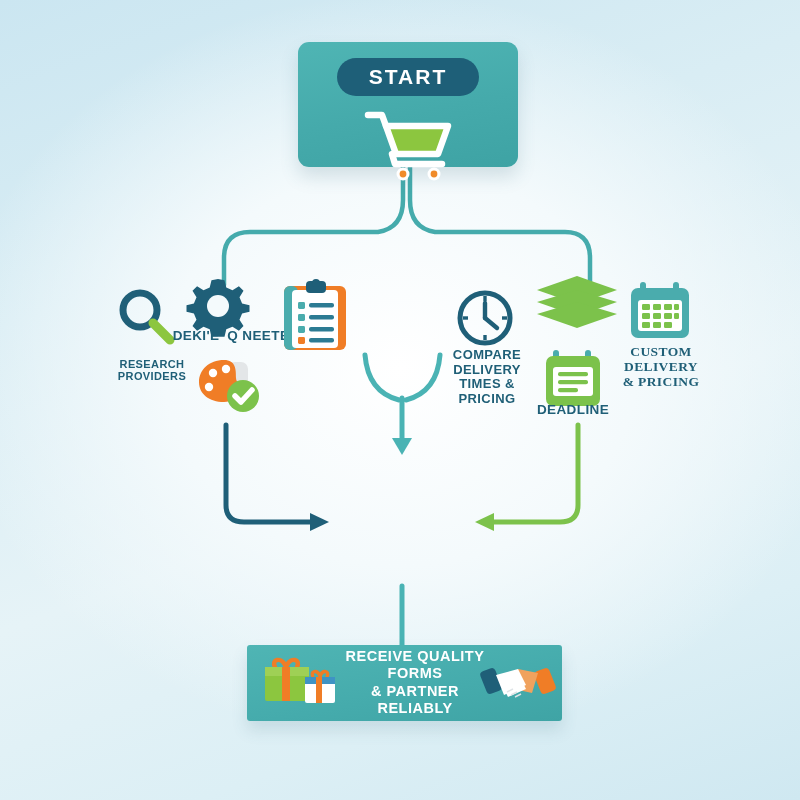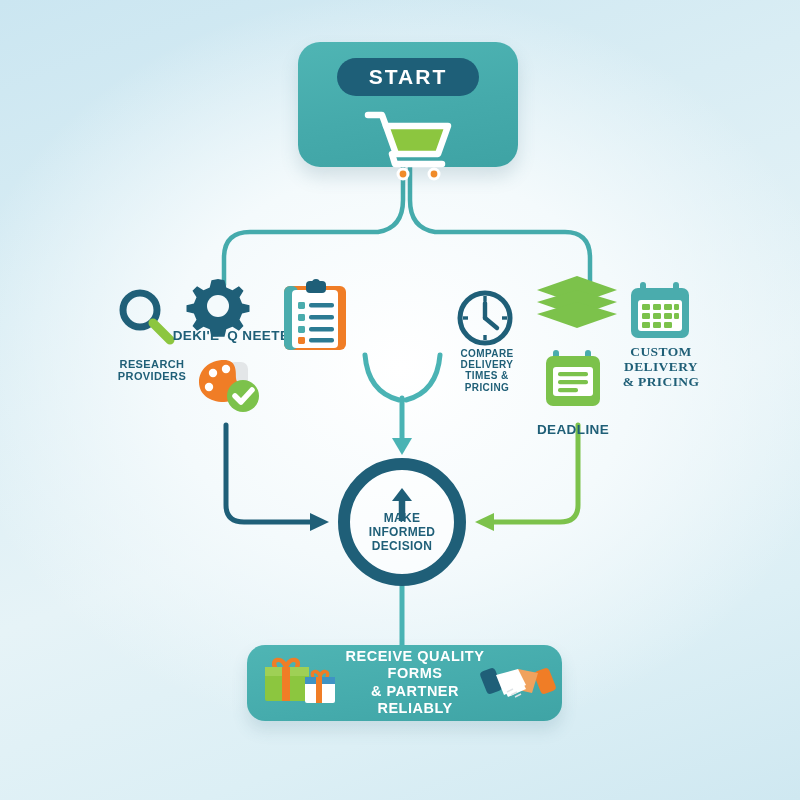--- a/index.html
+++ b/index.html
@@ -18,38 +18,38 @@
   .lbl{
     position:absolute;color:#1f5f77;font-weight:bold;
     letter-spacing:.4px;text-align:center;line-height:1.12;
     text-transform:uppercase;white-space:pre-line;
   }
 
   
   #start-card{
     position:absolute;left:298px;top:42px;width:220px;height:125px;
     background:linear-gradient(170deg,#4fb5b4 0%,#45aaab 55%,#3ea3a4 100%);
-    border-radius:22px;
+    border-radius:11px;
     box-shadow:0 10px 18px rgba(60,110,130,.18);
   }
   #start-pill{
     position:absolute;left:39px;top:16px;width:142px;height:38px;
     background:#1e5f78;border-radius:19px;
     display:flex;align-items:center;justify-content:center;
   }
   #start-pill span{
     color:#ffffff;font-size:21px;font-weight:bold;letter-spacing:2px;
   }
   #cart-wrap{position:absolute;left:50%;top:66px;transform:translateX(-50%);}
 
   
   #end-bar{
     position:absolute;left:247px;top:645px;width:315px;height:76px;
     background:linear-gradient(170deg,#4fb5b4 0%,#45abac 60%,#3fa4a5 100%);
-    border-radius:18px;
+    border-radius:3px;
     box-shadow:0 9px 16px rgba(60,110,130,.16);
     display:flex;align-items:center;
   }
   #end-text{
     position:absolute;left:88px;top:50%;transform:translateY(-50%);
     width:160px;color:#ffffff;font-size:14.5px;font-weight:bold;
     line-height:1.2;letter-spacing:.5px;text-align:center;
     text-transform:uppercase;white-space:pre-line;
   }
   #gift-wrap{position:absolute;left:14px;top:10px;}
@@ -186,21 +186,21 @@
     <svg width="60" height="60" viewBox="0 0 60 60">
       <circle cx="30" cy="30" r="25" fill="none" stroke="#1f5f78" stroke-width="5"></circle>
       <line x1="30" y1="8" x2="30" y2="13" stroke="#1f5f78" stroke-width="3.4"></line>
       <line x1="30" y1="47" x2="30" y2="52" stroke="#1f5f78" stroke-width="3.4"></line>
       <line x1="8" y1="30" x2="13" y2="30" stroke="#1f5f78" stroke-width="3.4"></line>
       <line x1="47" y1="30" x2="52" y2="30" stroke="#1f5f78" stroke-width="3.4"></line>
       <line x1="30" y1="30" x2="30" y2="15" stroke="#1f5f78" stroke-width="4.4" stroke-linecap="round"></line>
       <line x1="30" y1="30" x2="42" y2="40" stroke="#1f5f78" stroke-width="4.4" stroke-linecap="round"></line>
     </svg>
   </div>
-  <div class="lbl" style="left:440px;top:348px;width:94px;font-size:10px;">COMPARE
+  <div class="lbl" style="left:440px;top:348px;width:94px;font-size:13px;">COMPARE
 DELIVERY
 TIMES &amp;
 PRICING</div>
 
   <div class="icon-abs" style="left:535px;top:274px;">
     <svg width="84" height="58" viewBox="0 0 84 58">
       <polygon points="42,2 82,16 42,30 2,16" fill="#7cc24b"></polygon>
       <polygon points="42,16 82,28 42,42 2,28" fill="#7cc24b"></polygon>
       <polygon points="42,28 82,40 42,54 2,40" fill="#7cc24b"></polygon>
     </svg>
@@ -212,21 +212,21 @@
       <rect x="45" y="2" width="6" height="12" rx="3" fill="#4aacad"></rect>
       <rect x="6" y="8" width="54" height="50" rx="7" fill="#7cc24b"></rect>
       <rect x="13" y="19" width="40" height="29" rx="3" fill="#ffffff"></rect>
       <g fill="#7cc24b">
         <rect x="18" y="24" width="30" height="4.2" rx="2"></rect>
         <rect x="18" y="32" width="30" height="4.2" rx="2"></rect>
         <rect x="18" y="40" width="20" height="4.2" rx="2"></rect>
       </g>
     </svg>
   </div>
-  <div class="lbl" style="left:524px;top:402px;width:98px;font-size:13.5px;margin-top:20px;">DEADLINE</div>
+  <div class="lbl" style="left:524px;top:402px;width:98px;font-size:13.5px;">DEADLINE</div>
 
   <div class="icon-abs" style="left:626px;top:280px;">
     <svg width="68" height="62" viewBox="0 0 68 62">
       <rect x="14" y="2" width="6" height="12" rx="3" fill="#4aacad"></rect>
       <rect x="47" y="2" width="6" height="12" rx="3" fill="#4aacad"></rect>
       <rect x="5" y="8" width="58" height="50" rx="7" fill="#4aacad"></rect>
       <rect x="12" y="20" width="44" height="31" rx="3" fill="#ffffff"></rect>
       <g fill="#7cc24b">
         <rect x="16" y="24" width="8" height="6" rx="1.2"></rect>
         <rect x="27" y="24" width="8" height="6" rx="1.2"></rect>
@@ -239,31 +239,20 @@
         <rect x="16" y="42" width="8" height="6" rx="1.2"></rect>
         <rect x="27" y="42" width="8" height="6" rx="1.2"></rect>
         <rect x="38" y="42" width="8" height="6" rx="1.2"></rect>
       </g>
     </svg>
   </div>
   <div class="lbl" style="left:612px;top:344px;width:98px;font-size:13.5px;font-family:Liberation Serif, serif;">CUSTOM
 DELIVERY
 &amp; PRICING</div>
 
-  <div id="decision">
-    <div id="decision-arrow">
-      <svg width="24" height="34" viewBox="0 0 24 34">
-        <line x1="12" y1="33" x2="12" y2="11" stroke="#1f5f78" stroke-width="6.5" stroke-linecap="butt"></line>
-        <polygon points="12,0 22,13 2,13" fill="#1f5f78"></polygon>
-      </svg>
-    </div>
-    <div id="decision-text">MAKE
-INFORMED
-DECISION</div>
-  </div>
 
   <div id="end-bar">
     <div id="gift-wrap">
       <svg width="78" height="58" viewBox="0 0 78 58">
         <path d="M14,12 C10,4 20,2 24,10" fill="none" stroke="#f07d26" stroke-width="4.5" stroke-linecap="round"></path>
         <path d="M36,12 C40,4 30,2 26,10" fill="none" stroke="#f07d26" stroke-width="4.5" stroke-linecap="round"></path>
         <rect x="4" y="12" width="44" height="34" rx="2" fill="#8cc63f"></rect>
         <rect x="4" y="12" width="44" height="9" fill="#9fd055"></rect>
         <rect x="21" y="12" width="8" height="34" fill="#f07d26"></rect>
         <path d="M52,22 C49,16 56,14 59,21" fill="none" stroke="#f07d26" stroke-width="3.4" stroke-linecap="round"></path>

